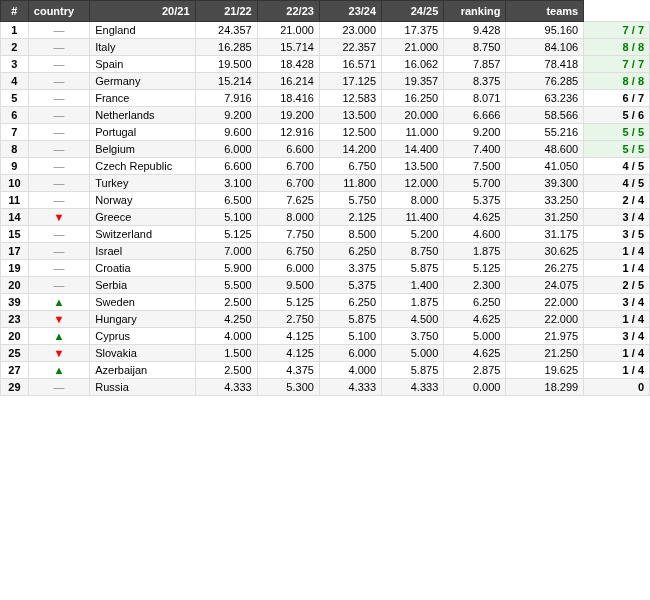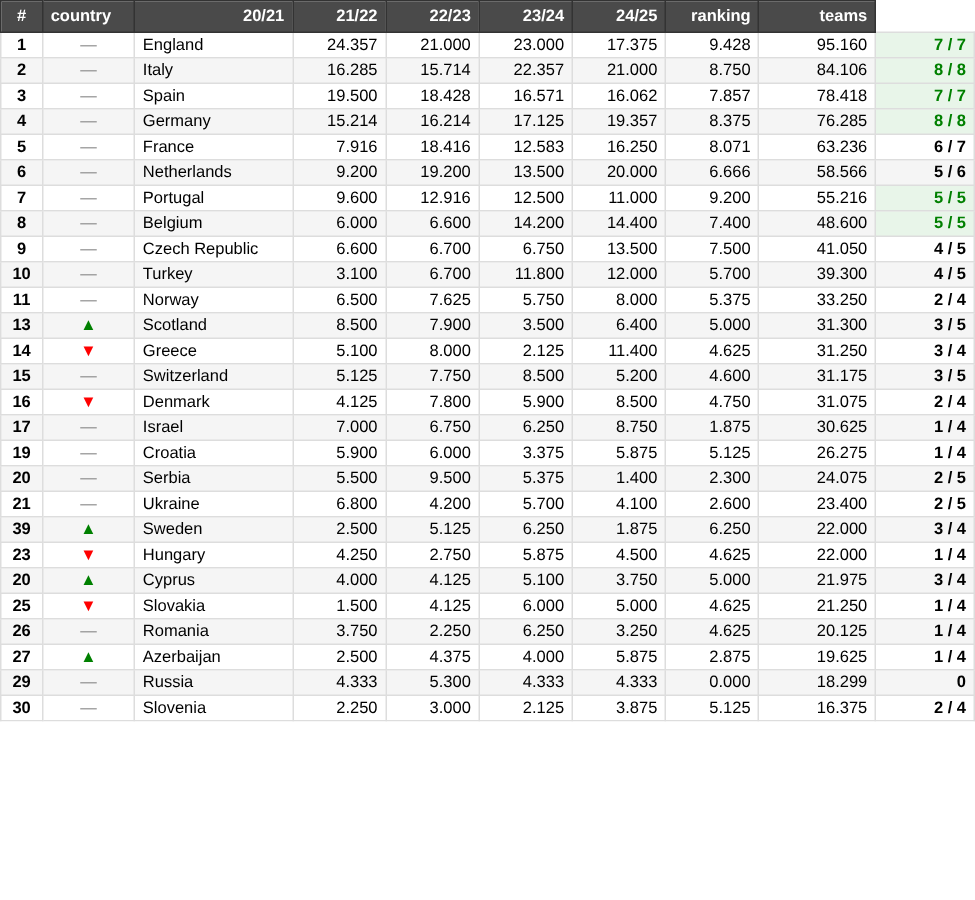--- a/index.html
+++ b/index.html
@@ -206,32 +206,20 @@
         <td>Norway</td>
         <td>6.500</td>
         <td>7.625</td>
         <td>5.750</td>
         <td>8.000</td>
         <td>5.375</td>
         <td>33.250</td>
         <td class="teams-cell">2 / 4</td>
       </tr>
       <tr>
-        <td>13</td>
-        <td style="text-align: center;"><span style="color: green;">▲</span></td>
-        <td>Scotland</td>
-        <td>8.500</td>
-        <td>7.900</td>
-        <td>3.500</td>
-        <td>6.400</td>
-        <td>5.000</td>
-        <td>31.300</td>
-        <td class="teams-cell">3 / 5</td>
-      </tr>
-      <tr>
         <td>14</td>
         <td style="text-align: center;"><span style="color: red;">▼</span></td>
         <td>Greece</td>
         <td>5.100</td>
         <td>8.000</td>
         <td>2.125</td>
         <td>11.400</td>
         <td>4.625</td>
         <td>31.250</td>
         <td class="teams-cell">3 / 4</td>
@@ -242,32 +230,20 @@
         <td>Switzerland</td>
         <td>5.125</td>
         <td>7.750</td>
         <td>8.500</td>
         <td>5.200</td>
         <td>4.600</td>
         <td>31.175</td>
         <td class="teams-cell">3 / 5</td>
       </tr>
       <tr>
-        <td>16</td>
-        <td style="text-align: center;"><span style="color: red;">▼</span></td>
-        <td>Denmark</td>
-        <td>4.125</td>
-        <td>7.800</td>
-        <td>5.900</td>
-        <td>8.500</td>
-        <td>4.750</td>
-        <td>31.075</td>
-        <td class="teams-cell">2 / 4</td>
-      </tr>
-      <tr>
         <td>17</td>
         <td style="text-align: center;"><span style="color: rgb(136, 136, 136);">—</span></td>
         <td>Israel</td>
         <td>7.000</td>
         <td>6.750</td>
         <td>6.250</td>
         <td>8.750</td>
         <td>1.875</td>
         <td>30.625</td>
         <td class="teams-cell">1 / 4</td>
@@ -287,32 +263,20 @@
       <tr>
         <td>20</td>
         <td style="text-align: center;"><span style="color: rgb(136, 136, 136);">—</span></td>
         <td>Serbia</td>
         <td>5.500</td>
         <td>9.500</td>
         <td>5.375</td>
         <td>1.400</td>
         <td>2.300</td>
         <td>24.075</td>
-        <td class="teams-cell">2 / 5</td>
-      </tr>
-      <tr>
-        <td>21</td>
-        <td style="text-align: center;"><span style="color: rgb(136, 136, 136);">—</span></td>
-        <td>Ukraine</td>
-        <td>6.800</td>
-        <td>4.200</td>
-        <td>5.700</td>
-        <td>4.100</td>
-        <td>2.600</td>
-        <td>23.400</td>
         <td class="teams-cell">2 / 5</td>
       </tr>
       <tr>
         <td>39</td>
         <td style="text-align: center;"><span style="color: green;">▲</span></td>
         <td>Sweden</td>
         <td>2.500</td>
         <td>5.125</td>
         <td>6.250</td>
         <td>1.875</td>
@@ -350,32 +314,20 @@
         <td>Slovakia</td>
         <td>1.500</td>
         <td>4.125</td>
         <td>6.000</td>
         <td>5.000</td>
         <td>4.625</td>
         <td>21.250</td>
         <td class="teams-cell">1 / 4</td>
       </tr>
       <tr>
-        <td>26</td>
-        <td style="text-align: center;"><span style="color: rgb(136, 136, 136);">—</span></td>
-        <td>Romania</td>
-        <td>3.750</td>
-        <td>2.250</td>
-        <td>6.250</td>
-        <td>3.250</td>
-        <td>4.625</td>
-        <td>20.125</td>
-        <td class="teams-cell">1 / 4</td>
-      </tr>
-      <tr>
         <td>27</td>
         <td style="text-align: center;"><span style="color: green;">▲</span></td>
         <td>Azerbaijan</td>
         <td>2.500</td>
         <td>4.375</td>
         <td>4.000</td>
         <td>5.875</td>
         <td>2.875</td>
         <td>19.625</td>
         <td class="teams-cell">1 / 4</td>
@@ -385,26 +337,14 @@
         <td style="text-align: center;"><span style="color: rgb(136, 136, 136);">—</span></td>
         <td>Russia</td>
         <td>4.333</td>
         <td>5.300</td>
         <td>4.333</td>
         <td>4.333</td>
         <td>0.000</td>
         <td>18.299</td>
         <td class="teams-cell">0</td>
       </tr>
-      <tr>
-        <td>30</td>
-        <td style="text-align: center;"><span style="color: rgb(136, 136, 136);">—</span></td>
-        <td>Slovenia</td>
-        <td>2.250</td>
-        <td>3.000</td>
-        <td>2.125</td>
-        <td>3.875</td>
-        <td>5.125</td>
-        <td>16.375</td>
-        <td class="teams-cell">2 / 4</td>
-      </tr>
     </tbody>
 </table>
 
 </body></html>

